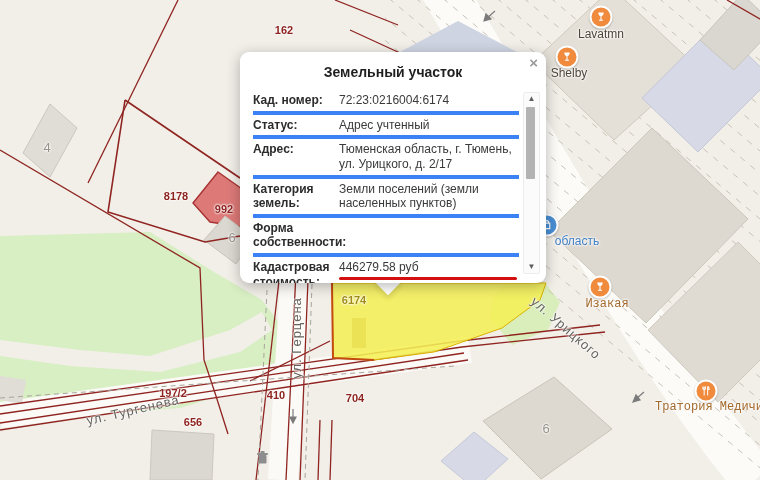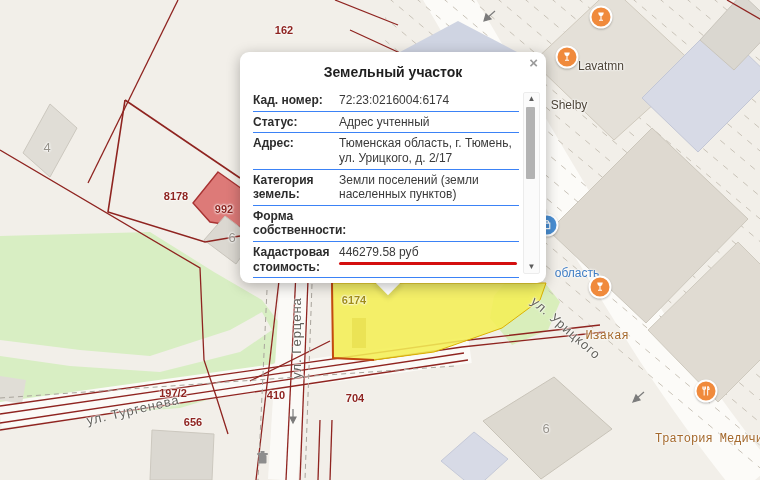--- a/index.html
+++ b/index.html
@@ -14,35 +14,35 @@
   .parcel-num.sel{color:#a18d17;}
   .bld-num{font-size:13px;color:#96928a;font-weight:normal;}
   .street{font-size:13px;color:#63625c;letter-spacing:1px;}
 
   
   .poi{position:absolute;transform:translate(-50%,-50%);width:19px;height:19px;border-radius:50%;
     background:#f08a3c;border:2px solid #fff;box-shadow:0 1px 2px rgba(0,0,0,.25);
     display:flex;align-items:center;justify-content:center;cursor:pointer;}
   .poi.blue{background:#4a8fd4;}
   .poi-label{position:absolute;transform:translate(-50%,-50%);font-size:12px;color:#4e4539;
-    text-shadow:0 0 2px #fff,0 0 3px #fff,0 0 3px #fff;white-space:nowrap;margin-top:32px;}
+    text-shadow:0 0 2px #fff,0 0 3px #fff,0 0 3px #fff;white-space:nowrap;}
   .poi-label.orange{color:#a4682b;font-family:Liberation Mono, monospace;}
   .poi-label.blue{color:#3f7dc4;}
 
   
   .popup{position:absolute;left:240px;top:52px;width:306px;height:231px;z-index:20;}
   .popup-tail{position:absolute;left:138px;bottom:-8px;width:20px;height:20px;background:#fff;
     transform:rotate(45deg);box-shadow:3px 3px 5px rgba(0,0,0,.10);}
   .popup-inner{position:absolute;inset:0;background:#fff;border-radius:9px;
     box-shadow:0 3px 14px rgba(0,0,0,.28);overflow:hidden;}
   .popup-close{position:absolute;top:3px;right:8px;font-size:15px;color:#9b9b9b;cursor:pointer;
     font-weight:bold;z-index:2;line-height:1;}
   .popup-title{margin:12px 26px 8px 26px;text-align:center;font-size:14px;font-weight:bold;color:#1f1f1f;}
   .rows{position:absolute;left:13px;right:27px;top:38px;bottom:0;overflow:hidden;font-size:12px;line-height:1.22;}
-  .prow{display:flex;padding:3px 0 3px 0;border-top:1px solid #3b82f6;}
+  .prow{display:flex;padding:3px 0 3px 0;border-top:4px solid #3b82f6;}
   .prow:first-child{border-top:none;}
   .plabel{width:86px;flex:0 0 86px;font-weight:bold;color:#2c2c2c;padding-right:6px;box-sizing:border-box;}
   .pval{flex:1;color:#3a3a3a;}
   .red-underline{width:178px;height:3px;background:#d40f0f;border-radius:2px;margin-top:2px;}
   
   .sbar{position:absolute;right:6px;top:40px;bottom:9px;width:15px;background:#fbfbfb;
     border:1px solid #ececec;border-radius:2px;}
   .sarrow{position:absolute;left:0;width:100%;height:12px;text-align:center;font-size:8px;color:#5c5c5c;
     line-height:12px;cursor:pointer;}
   .sarrow.up{top:0;} .sarrow.down{bottom:0;}

